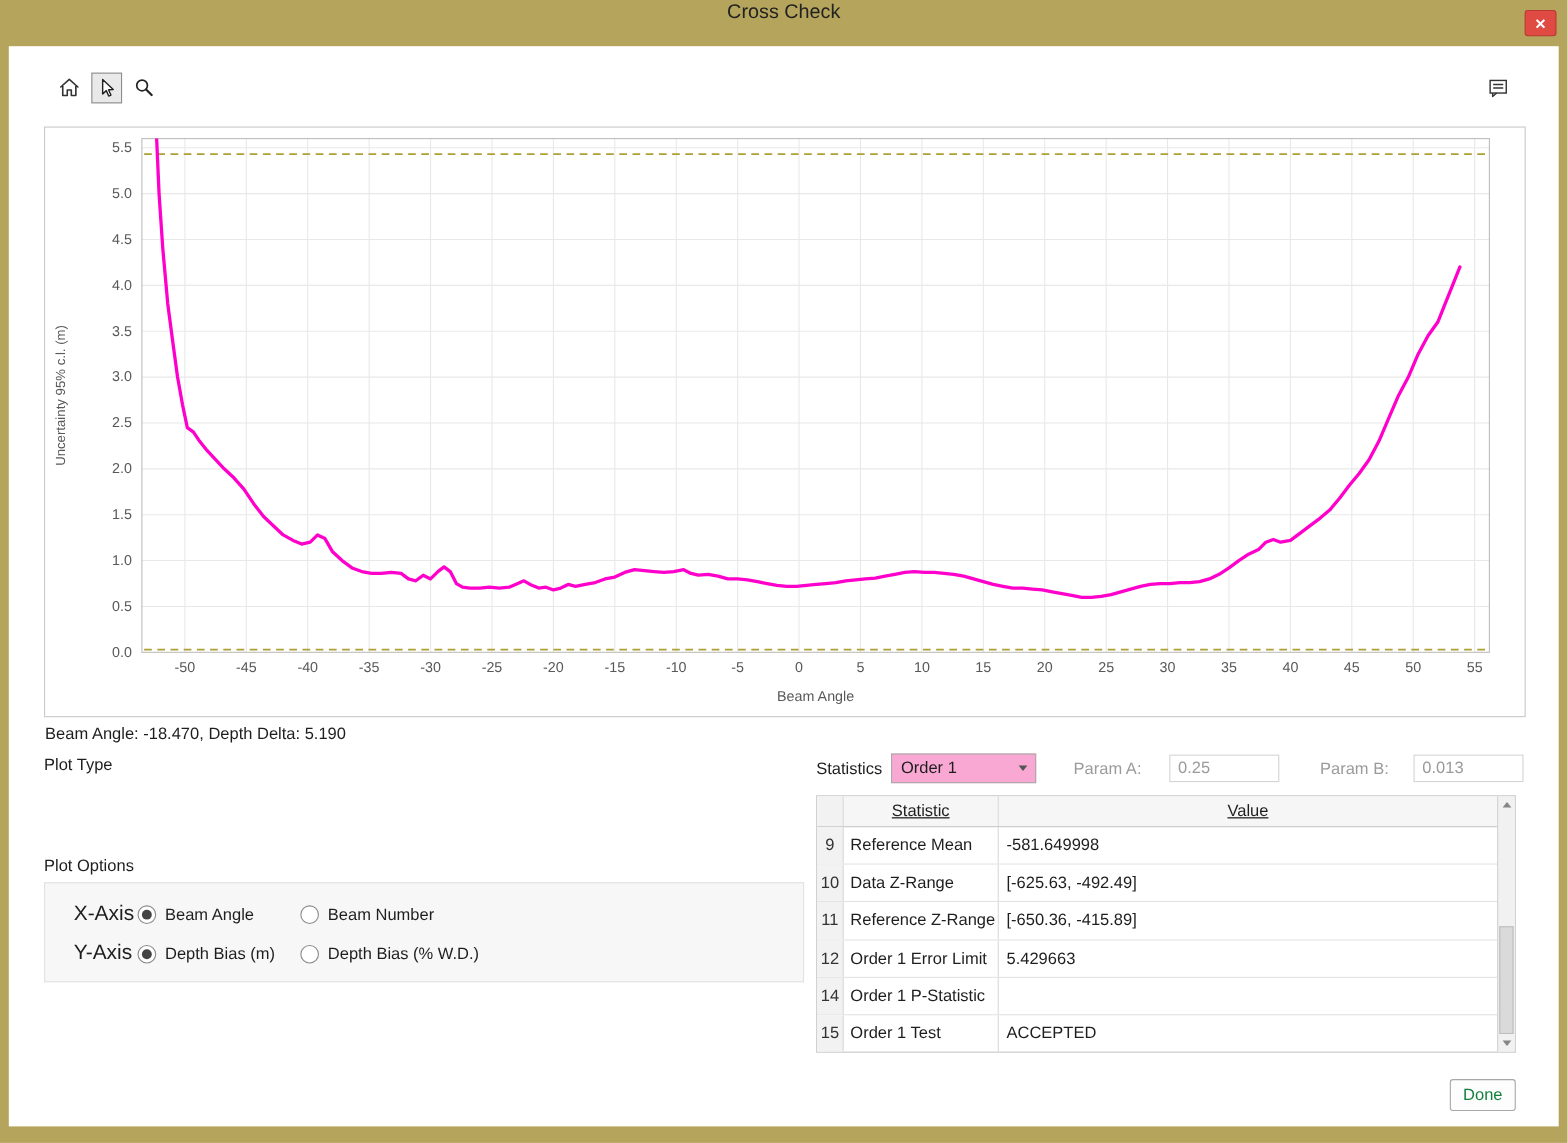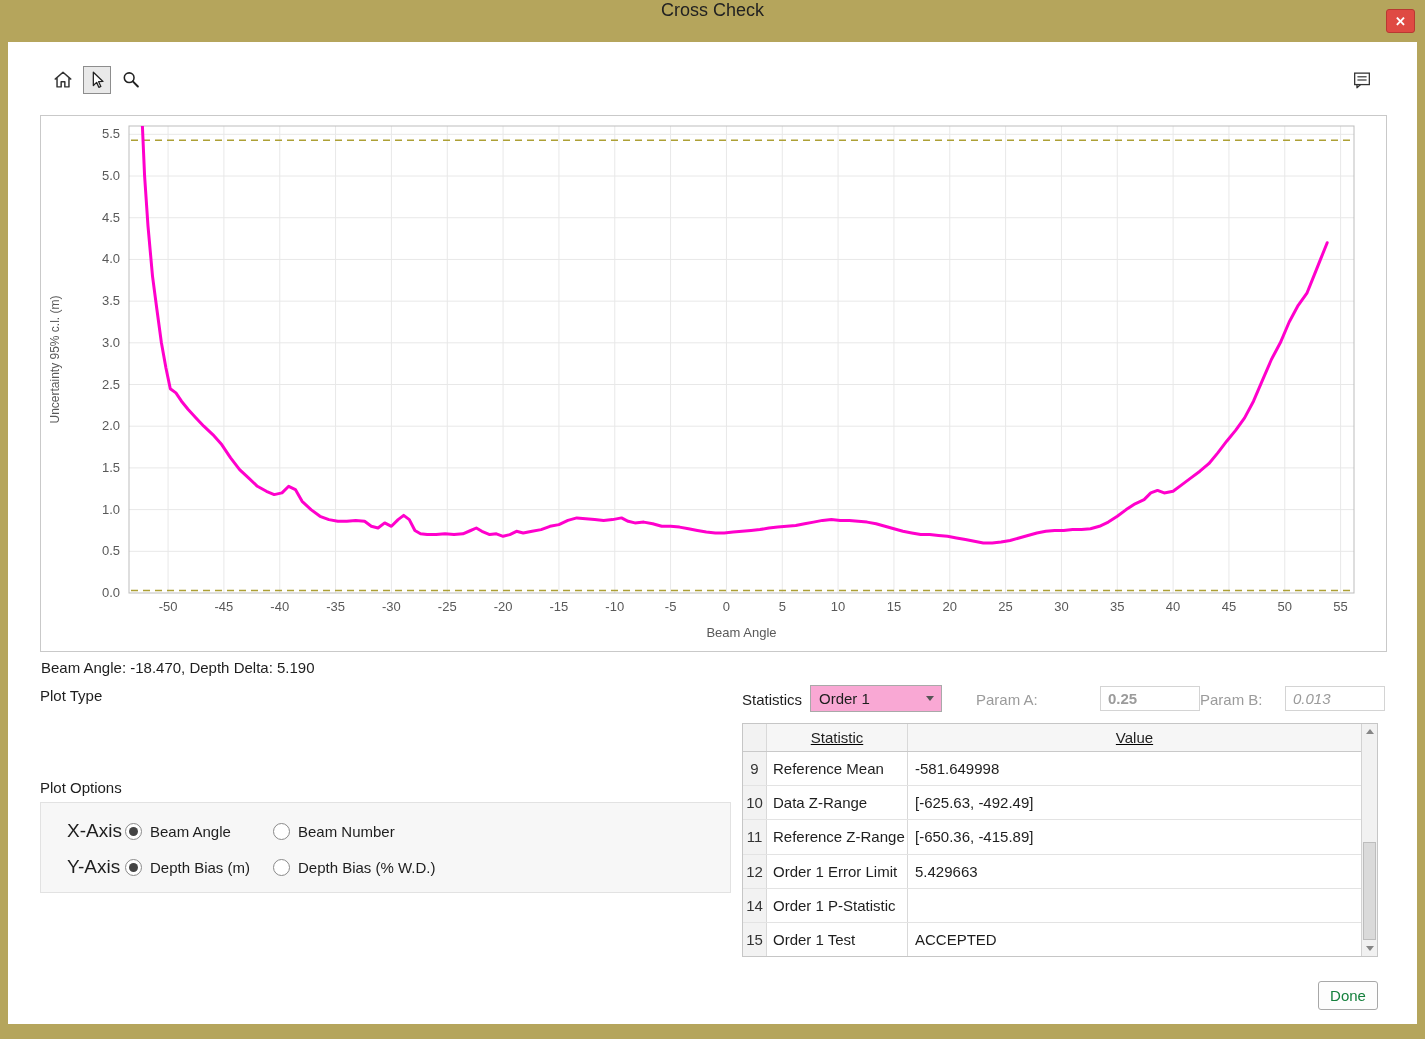--- a/index.html
+++ b/index.html
@@ -225,23 +225,23 @@
         </label>
       </div>
     </div>
 
     <span class="stats-label">Statistics</span>
     <div class="combo">
       <span class="combo-text">Order 1</span>
       <span class="combo-arrow"></span>
     </div>
     <span class="param-label" style="left:944px;margin-left:24px;">Param A:</span>
-    <input class="param-input" style="left: 1092px; font-weight: bold;" disabled="" value="0.25">
+    <input class="param-input" style="left: 1055px;" disabled="" value="0.25">
     <span class="param-label" style="left:1192px;">Param B:</span>
-    <input class="param-input" style="left: 1277px; font-style: italic;" disabled="" value="0.013">
+    <input class="param-input" style="left: 1277px;" disabled="" value="0.013">
 
     <div class="stats-table">
       <div class="tleft">
         <div class="thead">
           <div class="tc corner"></div>
           <div class="tc hstat">Statistic</div>
           <div class="tc hval">Value</div>
         </div>
         <div class="tbody">
             <div class="trow">

